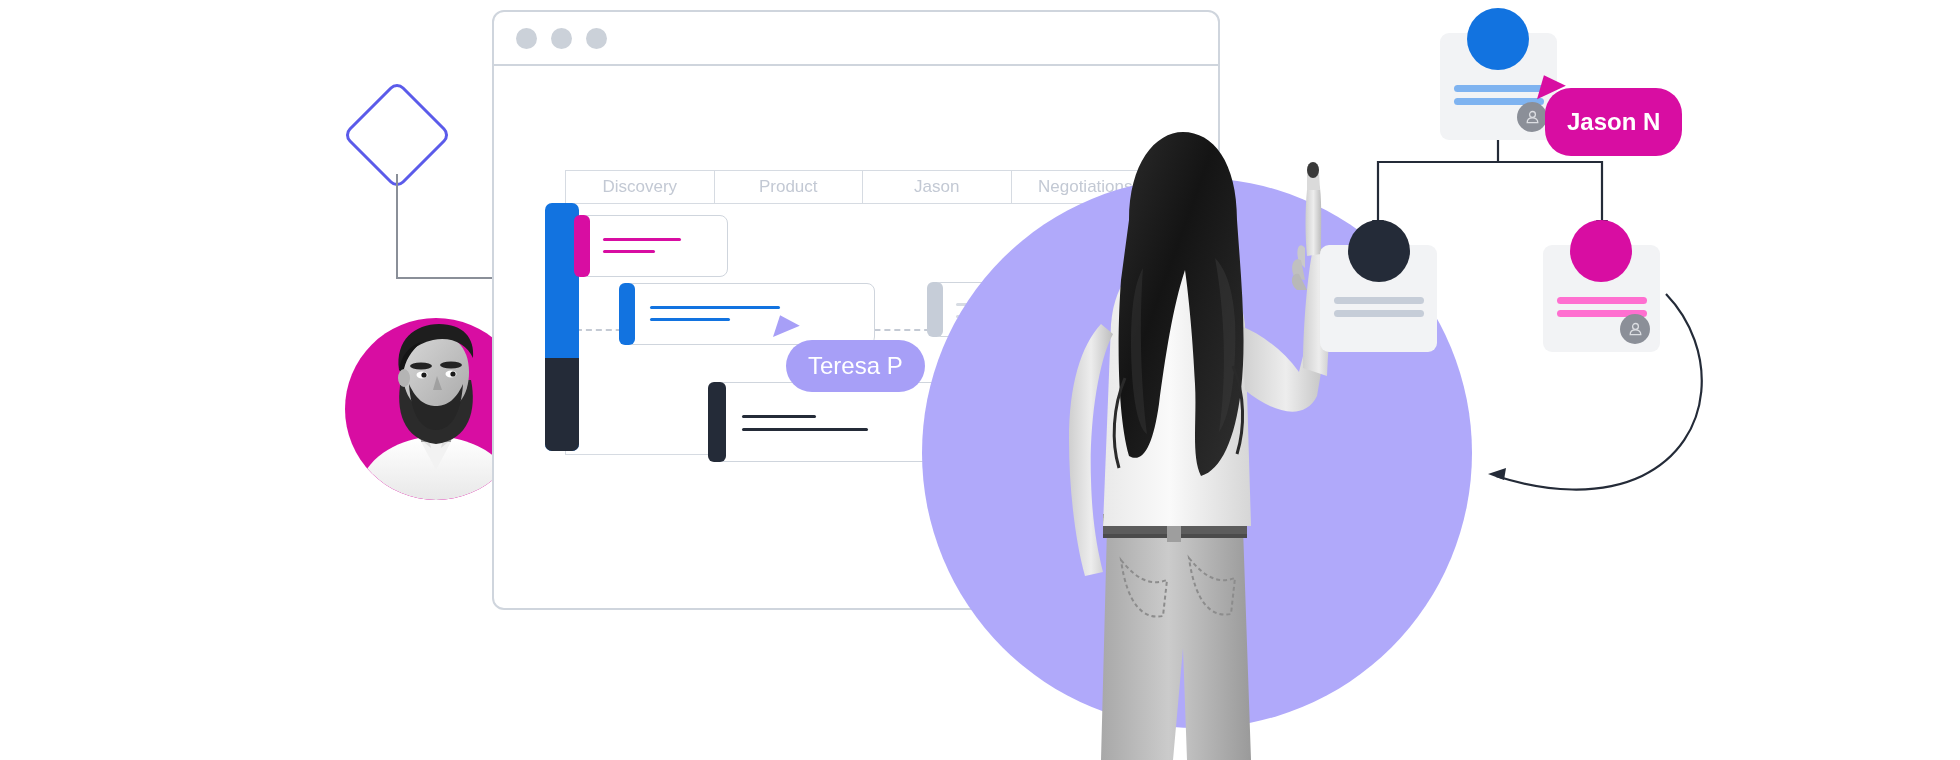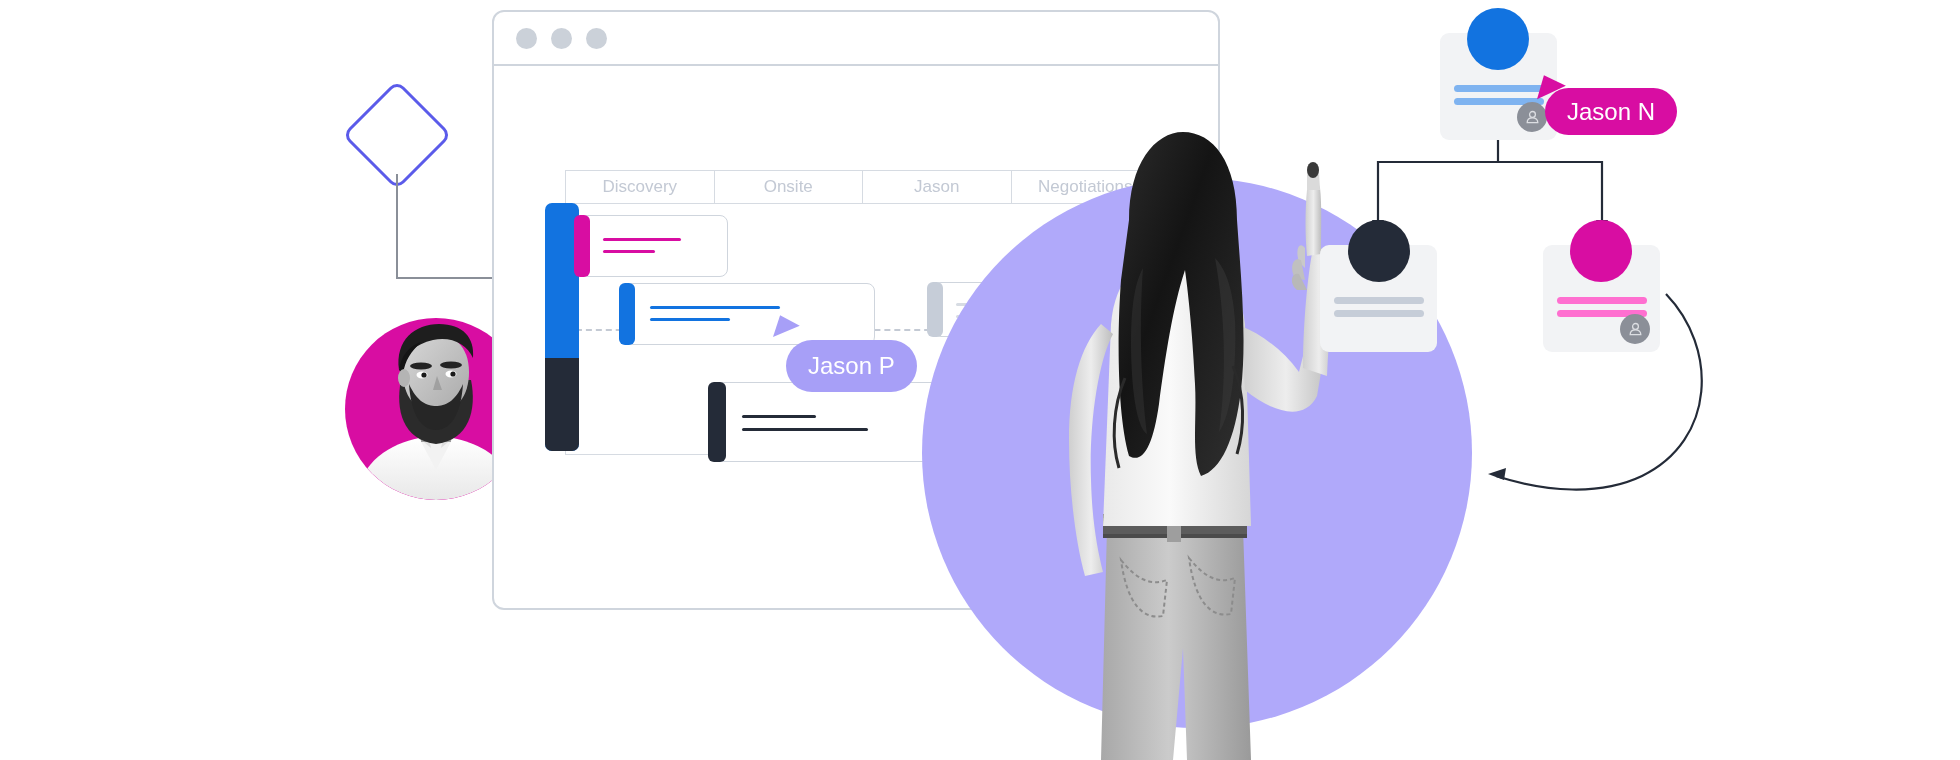--- a/index.html
+++ b/index.html
@@ -205,23 +205,23 @@
   .cursor-pink{
     left:1540px; top:78px;
     width:0;height:0;
     border-left:24px solid #D80DA2;
     border-bottom:21px solid transparent;
     border-top:4px solid transparent;
     transform:rotate(16deg);
   }
   .badge-jason{
     left:1545px; top:88px;
-    height:47px;
+    height:68px;
     background:#D80DA2;
-    font-weight:normal;
+    font-weight:bold;
   }
 
   .arrows{left:1330px; top:140px; width:400px; height:110px;}
   .curve{left:1460px; top:290px; width:260px; height:220px;}
 </style>
 </head>
 <body>
 
 <div id="stage">
 
@@ -283,21 +283,21 @@
     <div class="browser-bar">
       <span class="dot"></span>
       <span class="dot"></span>
       <span class="dot"></span>
     </div>
   </div>
 
   <div class="abs table">
     <div class="thead">
       <div class="th">Discovery</div>
-      <div class="th">Onsite</div>
+      <div class="th">Product</div>
       <div class="th">Jason</div>
       <div class="th">Negotiations</div>
     </div>
     <div class="tbody">
       <div class="row-div"></div>
     </div>
   </div>
 
   <div class="abs rail">
     <div class="rail-bottom"></div>
@@ -326,21 +326,21 @@
     <span class="ln" style="left:26px;top:32px;width:74px;background:#242B38;"></span>
     <span class="ln" style="left:26px;top:45px;width:126px;background:#242B38;"></span>
   </div>
 
   <div class="abs card card-e">
     <span class="card-rail" style="background:#C6CDD8;"></span>
     <span class="ln" style="left:22px;top:26px;width:92px;background:#E2E6EB;"></span>
   </div>
 
   <div class="abs cursor-purple"></div>
-  <div class="abs badge badge-teresa">Jason P</div>
+  <div class="abs badge badge-teresa">Teresa P</div>
 
   <div class="abs disc-purple"></div>
 
   <svg class="abs woman" viewBox="0 0 310 632">
     <defs>
       <linearGradient id="skinW" x1="0" y1="0" x2="1" y2="0">
         <stop offset="0" stop-color="#CFCFCF"></stop>
           <stop offset="0.5" stop-color="#EDEDED"></stop>
           <stop offset="1" stop-color="#BDBDBD"></stop>
       </linearGradient>

